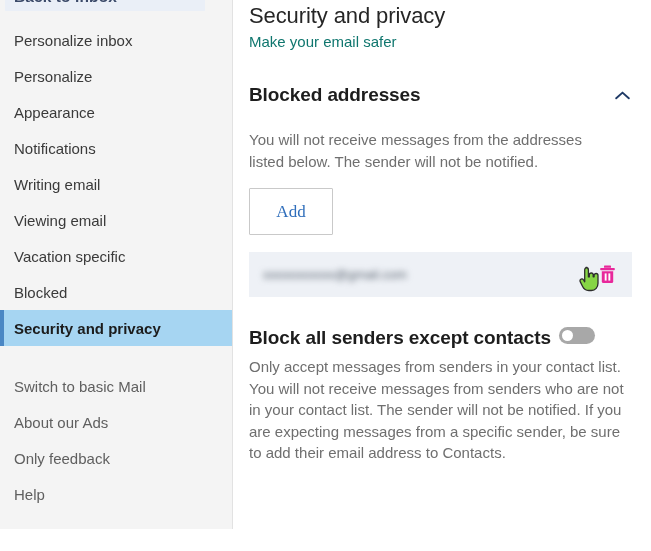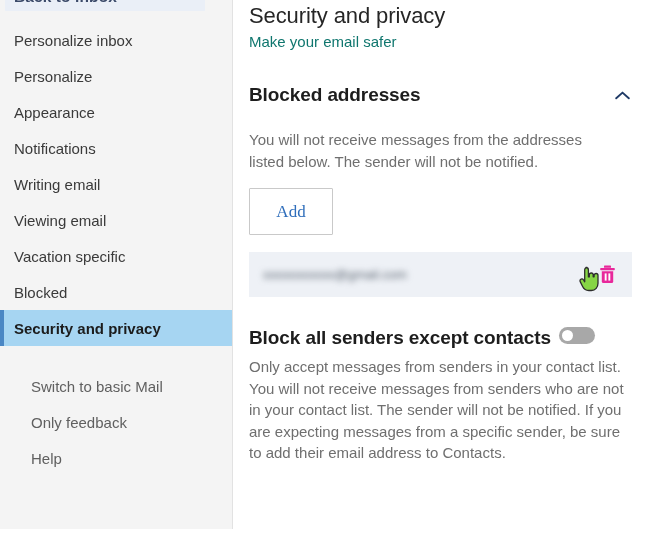--- a/index.html
+++ b/index.html
@@ -66,21 +66,21 @@
     color: #1c1c1c;
   }
   .nav-item.selected::before {
     content: "";
     position: absolute;
     left: 0; top: 0; bottom: 0;
     width: 4px;
     background: #4a87c4;
   }
   .nav-gap { height: 22px; }
-  .nav-item.muted { color: #5f5f5f; margin-left: 17px; }
+  .nav-item.muted { color: #5f5f5f; }
 
   
   .content {
     flex: 1 1 auto;
     height: 551px;
     background: #ffffff;
     padding: 0 15px 0 16px;
     position: relative;
     overflow: hidden;
   }
@@ -246,20 +246,23 @@
         <span>Blocked</span>
       </div>
       <div class="nav-item selected">
         <span>Security and privacy</span>
       </div>
 
       <div class="nav-gap"></div>
 
       <div class="nav-item muted">
         <span>Switch to basic Mail</span>
+      </div>
+      <div class="nav-item muted">
+        <span>About our Ads</span>
       </div>
       <div class="nav-item muted">
         <span>Only feedback</span>
       </div>
       <div class="nav-item muted">
         <span>Help</span>
       </div>
     </div>
   </div>
 

